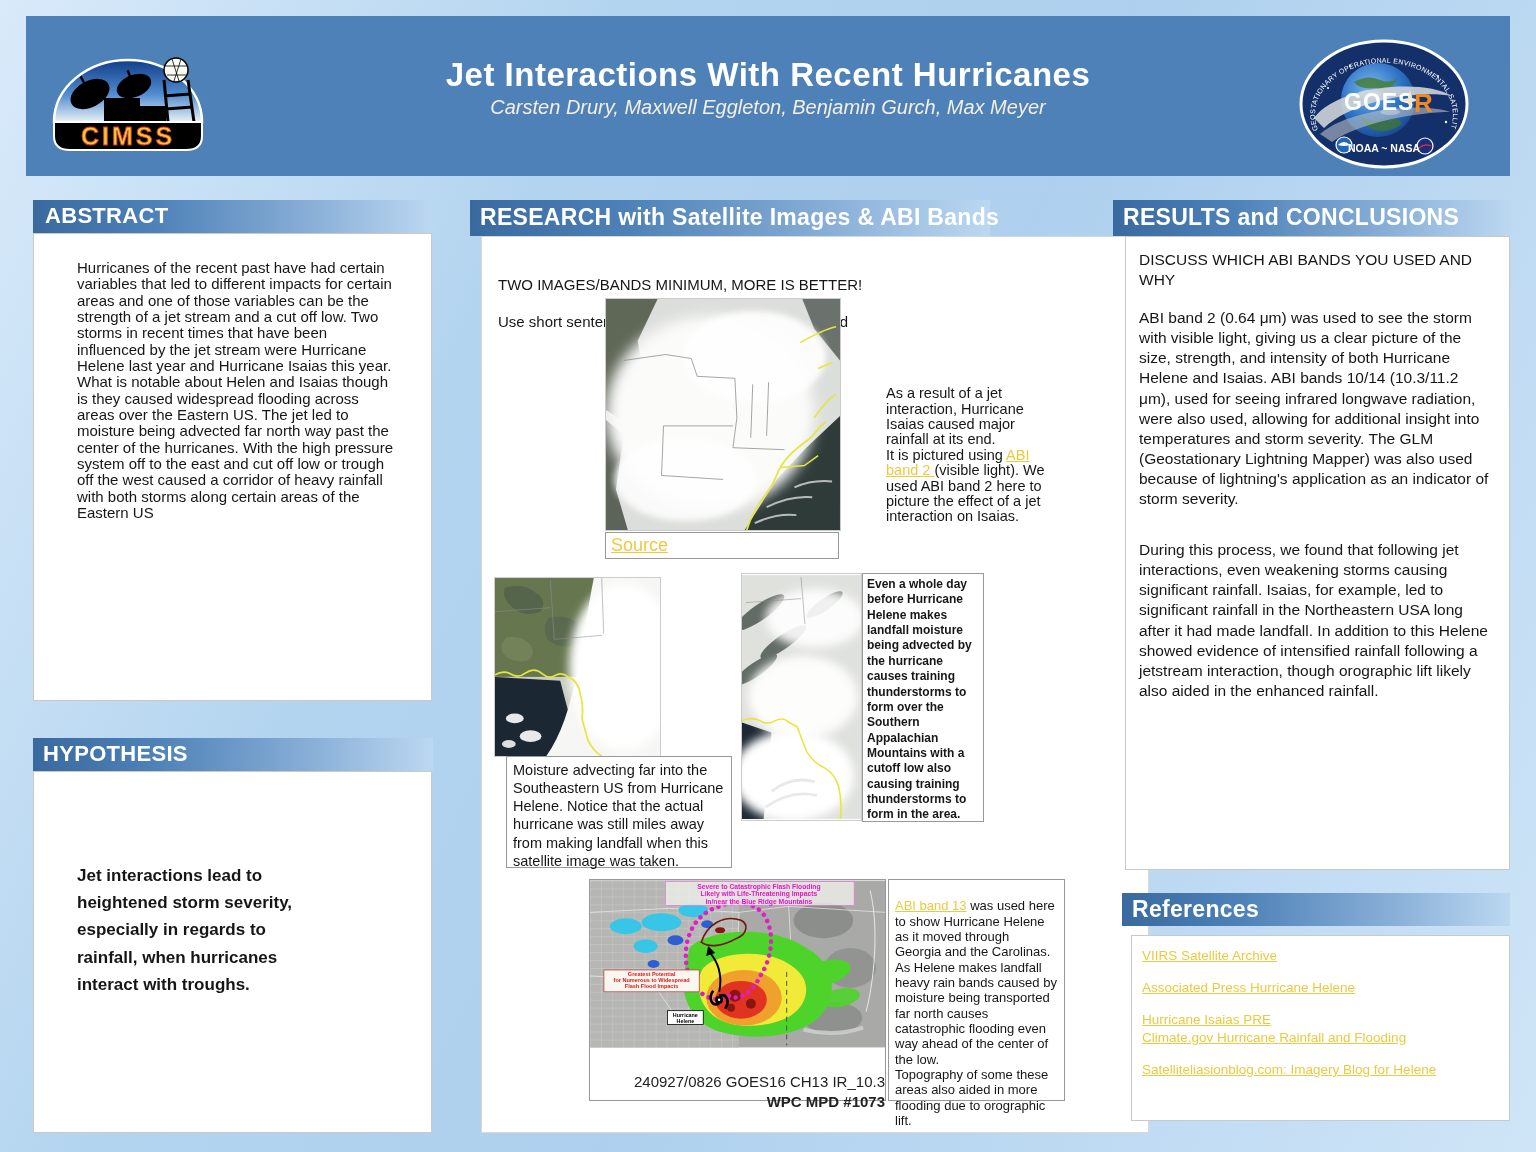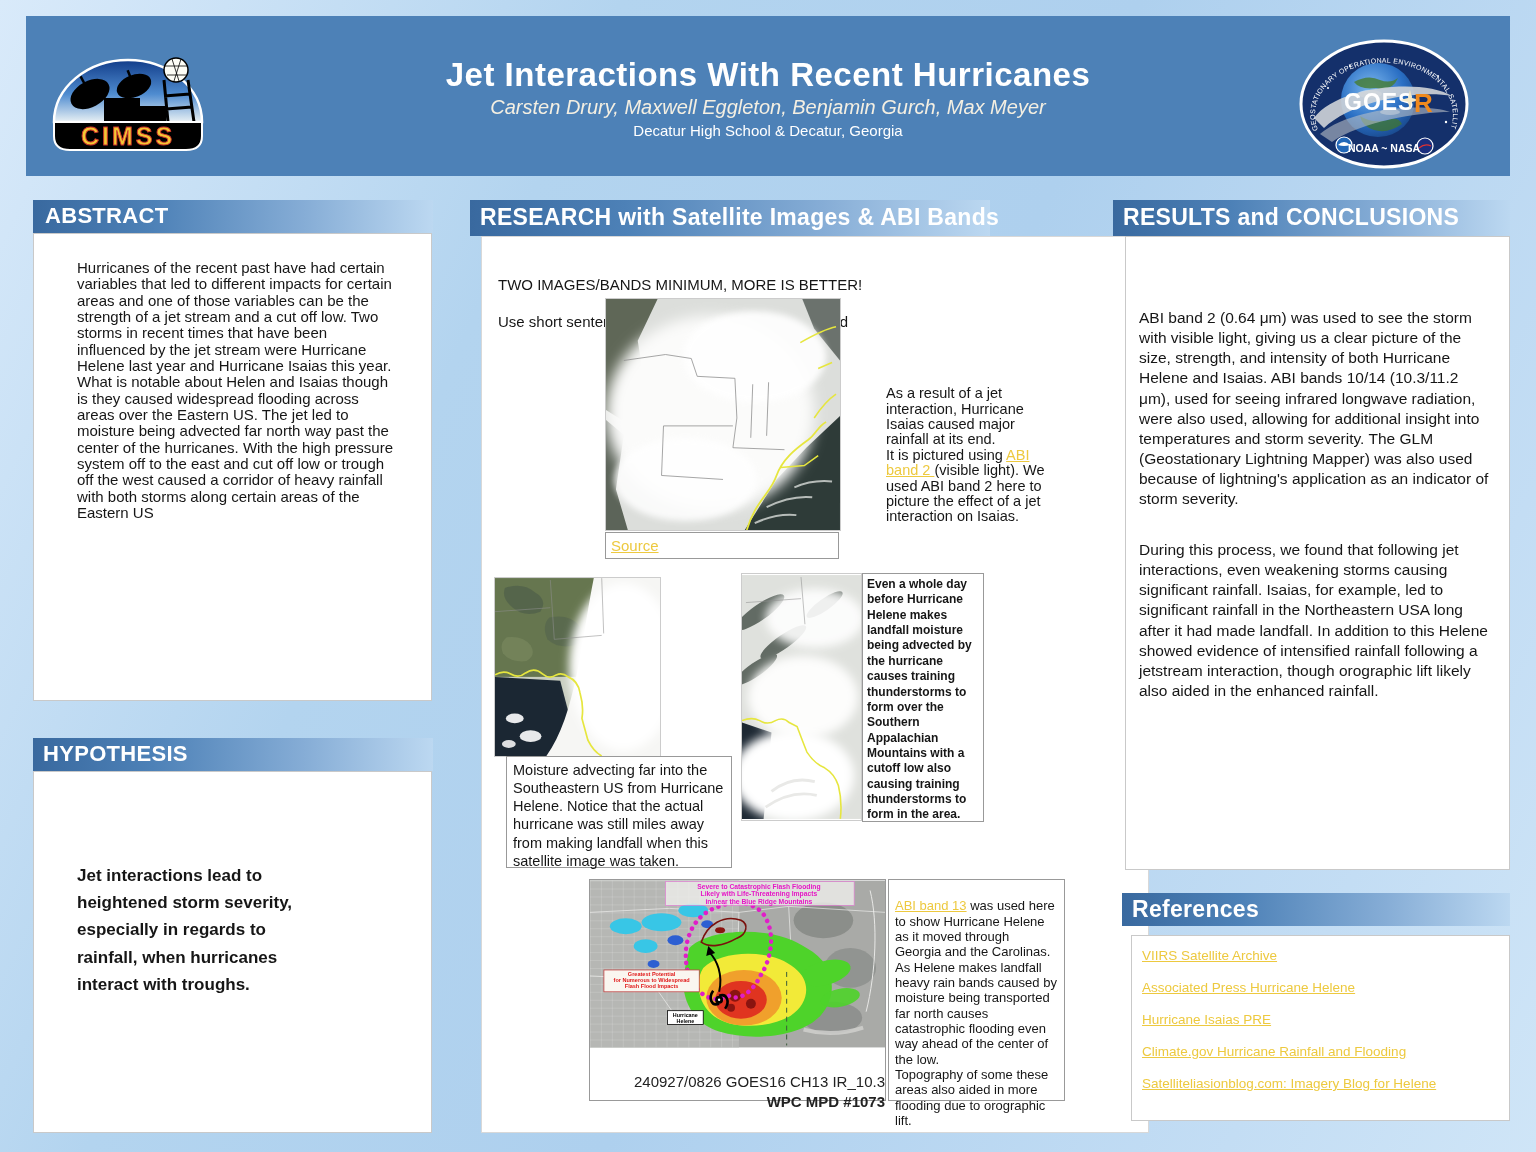--- a/index.html
+++ b/index.html
@@ -45,21 +45,20 @@
           <ellipse cx="86" cy="34" rx="18" ry="11" fill="#000"></ellipse>
             <line x1="86" y1="34" x2="86" y2="17" stroke="#000" stroke-width="2.5"></line>
         </g>
         <path d="M6,70 L6,84 Q6,98 22,98 L138,98 Q154,98 154,84 L154,70 Z" fill="#000" stroke="#ffffff" stroke-width="2"></path>
         <text x="80" y="93" text-anchor="middle" font-size="25" font-weight="bold" fill="#f2c735" stroke="#d0342c" stroke-width="0.9" letter-spacing="3">CIMSS</text>
       </svg>
     </div>
 
     <div style="position:absolute;left:0;right:0;top:80px;text-align:center;color:#f4efe2;font-style:italic;font-size:20px;">Carsten Drury, Maxwell Eggleton, Benjamin Gurch, Max Meyer</div>
     <div style="position:absolute;left:0;right:0;top:40px;text-align:center;color:#fff;font-weight:bold;font-size:33px;letter-spacing:.5px;">Jet Interactions With Recent Hurricanes</div>
-    <div style="position:absolute;left:0;right:0;top:106px;text-align:center;color:#ffffff;font-size:15px;">Decatur High School &amp; Decatur, Georgia</div>
 
     <div style="position:absolute;left:1272px;top:22px;width:172px;height:132px;">
       <svg width="172" height="132" viewBox="0 0 172 132">
         <defs>
           <radialGradient id="earthG" cx="0.4" cy="0.35" r="0.8">
             <stop offset="0" stop-color="#7db8ee"></stop>
               <stop offset="0.55" stop-color="#2a6fc4"></stop>
               <stop offset="1" stop-color="#123a77"></stop>
           </radialGradient>
           <path id="goesArc" d="M 20,92 A 69,52 0 1 1 152,92" fill="none"></path>
@@ -125,21 +124,21 @@
         <ellipse cx="105" cy="115" rx="105" ry="98" fill="#fbfbfa" filter="url(#b1a)"></ellipse>
         <ellipse cx="150" cy="58" rx="72" ry="46" fill="#ffffff" opacity="0.92" filter="url(#b1b)"></ellipse>
         <ellipse cx="80" cy="182" rx="72" ry="42" fill="#ffffff" opacity="0.85" filter="url(#b1b)"></ellipse>
         <path d="M150,226 q22,-10 42,-8 M162,210 q24,-12 46,-10 M190,190 q18,-8 38,-6" stroke="#cfd4d0" stroke-width="2" fill="none" opacity="0.85"></path>
         <path d="M18,62 L60,56 L86,60 L92,78 L130,80 M130,80 L132,120 L128,150 M58,128 L128,128 M58,128 L56,178 M56,178 L118,182 M148,86 L146,140 M164,84 L162,138 M128,150 L180,152" stroke="#8f8f8f" stroke-width="0.8" fill="none"></path>
         <path d="M142,233 C150,205 166,196 172,178 C178,162 190,152 204,142 C212,136 214,128 222,124" stroke="#e6e63e" stroke-width="1.8" fill="none"></path>
         <path d="M176,170 L200,168 L214,158 M210,120 C218,108 226,100 232,96 M196,44 C210,36 222,30 232,28 M214,70 l14,-6" stroke="#e6e63e" stroke-width="1.6" fill="none"></path>
       </svg>
     </div>
 
-    <div class="capbox" style="left:123px;top:295px;width:234px;height:27px;font-size:15px;line-height:25px;padding-left:5px;">
+    <div class="capbox" style="left:123px;top:295px;width:234px;height:27px;font-size:18px;line-height:25px;padding-left:5px;">
       <span class="goldlink">Source</span>
     </div>
 
     <div class="txt" style="left:404px;top:134px;width:162px;font-size:14.5px;line-height:1.06;white-space:pre-line;">
       <span>As a result of a jet interaction, Hurricane Isaias caused major rainfall at its end.
 It is pictured using </span><span class="goldlink">ABI band 2 </span><span>(visible light). We used ABI band 2 here to picture the effect of a jet interaction on Isaias.</span>
     </div>
 
     <div style="position:absolute;left:12px;top:340px;width:167px;height:180px;border:1px solid #ccc;box-sizing:border-box;overflow:hidden;">
       <svg width="165" height="178" viewBox="0 0 167 180">
@@ -258,27 +257,28 @@
     </div>
 
     <div class="capbox txt" style="left:406px;top:642px;width:177px;height:222px;font-size:13px;line-height:1.18;padding:3px 6px;white-space:pre-line;">
       <span class="goldlink">ABI band 13</span><span> was used here to show Hurricane Helene as it moved through Georgia and the Carolinas. As Helene makes landfall heavy rain bands caused by moisture being transported far north causes catastrophic flooding even way ahead of the center of the low.
 Topography of some these areas also aided in more flooding due to orographic lift.</span>
     </div>
   </div>
 
   <div class="bar" style="left:1113px;top:200px;width:397px;height:36px;line-height:35px;font-size:23px;">RESULTS and CONCLUSIONS</div>
   <div class="panel" style="left:1125px;top:236px;width:385px;height:634px;"></div>
+  <div class="txt" style="left:1139px;top:250px;width:354px;font-size:15.5px;line-height:1.3;">DISCUSS WHICH ABI BANDS YOU USED AND WHY</div>
   <div class="txt" style="left:1139px;top:308px;width:354px;font-size:15.5px;line-height:1.3;">ABI band 2 (0.64 μm) was used to see the storm with visible light, giving us a clear picture of the size, strength, and intensity of both Hurricane Helene and Isaias. ABI bands 10/14 (10.3/11.2 μm), used for seeing infrared longwave radiation, were also used, allowing for additional insight into temperatures and storm severity. The GLM (Geostationary Lightning Mapper) was also used because of lightning's application as an indicator of storm severity.</div>
   <div class="txt" style="left:1139px;top:540px;width:354px;font-size:15.5px;line-height:1.3;">During this process, we found that following jet interactions, even weakening storms causing significant rainfall. Isaias, for example, led to significant rainfall in the Northeastern USA long after it had made landfall. In addition to this Helene showed evidence of intensified rainfall following a jetstream interaction, though orographic lift likely also aided in the enhanced rainfall.</div>
 
   <div class="bar" style="left:1122px;top:893px;width:388px;font-size:23px;">References</div>
   <div class="panel" style="left:1131px;top:935px;width:379px;height:186px;">
     <div style="padding:10px 0 0 10px;">
       <div style="margin-bottom:14px;"><span class="goldlink" style="font-size:13.5px;">VIIRS Satellite Archive</span></div>
       <div style="margin-bottom:14px;"><span class="goldlink" style="font-size:13.5px;">Associated Press Hurricane Helene</span></div>
-      <div style="margin-bottom:14px;"><span class="goldlink" style="font-size:13.5px;">Hurricane Isaias PRE</span></div>
+      <div style=""><span class="goldlink" style="font-size:13.5px;">Hurricane Isaias PRE</span></div>
       <div style="margin-bottom:14px;"><span class="goldlink" style="font-size:13.5px;">Climate.gov Hurricane Rainfall and Flooding</span></div>
       <div><span class="goldlink" style="font-size:13.5px;">Satelliteliasionblog.com: Imagery Blog for Helene</span></div>
     </div>
   </div>
 
 </div>
 
 </body></html>

